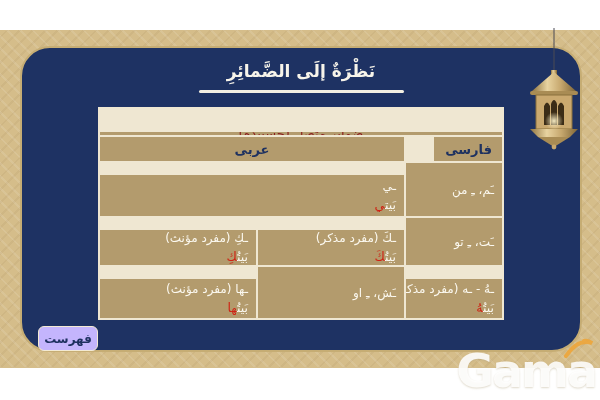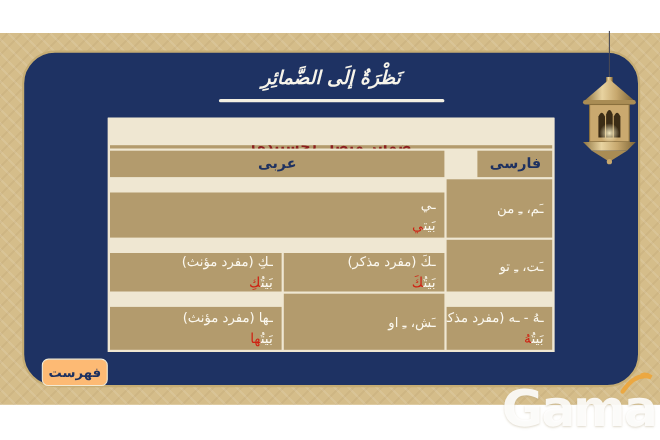--- a/index.html
+++ b/index.html
@@ -18,41 +18,40 @@
   }
   
   .panel {
     position:absolute; left:20px; top:46px; width:562px; height:306px;
     background:#1e3263; border:2px solid #c6ad74; border-radius:30px;
   }
   .title-wrap { position:absolute; left:20px; top:58px; width:562px; text-align:center; }
   .title {
     color:#f7f4ea; font-size:17px; font-weight:bold; line-height:1.6;
     direction:rtl;
-    font-style:italic;
   }
   .title-underline {
     width:205px; height:3px; background:#f3efe2; border-radius:3px;
     margin:5px auto 0 auto;
   }
   
   .ptable {
     position:absolute; left:98px; top:107px; width:406px;
     direction:rtl;
     display:grid;
     grid-template-columns:96px 146px 1fr;
     grid-template-rows:26px 24px 53px 47px 51px;
     gap:2px;
     background:#efe7d2; border:2px solid #efe7d2;
   }
   .cell { background:#b39b6d; overflow:hidden; }
   .hdr1 {
     grid-column:1 / -1;
     display:flex; align-items:center; justify-content:center;
-    color:#8b1e1e; font-weight:bold; font-size:13px;margin-top:23px;
+    color:#8b1e1e; font-weight:normal; font-size:13px;margin-top:23px;
   }
   .hdr2 {
     display:flex; align-items:center;
     color:#1e3160; font-weight:bold; font-size:13px;
   }
   .hdr2.persian { justify-content:flex-start; padding:0 10px;margin-left:28px; }
   .hdr2.arabic  { grid-column:2 / 4; justify-content:center; }
   .dcell {
     display:flex; flex-direction:column; justify-content:center;
     align-items:flex-start; 
@@ -64,21 +63,21 @@
   .dcell .red { color:#cf2213; }
   .pcell {
     display:flex; align-items:center; justify-content:flex-start;
     padding:0 8px; color:#fbf8ef; font-size:12px; font-weight:normal;
     white-space:nowrap;
   }
   .span2 { grid-column:2 / 4; }
   
   .index-btn {
     position:absolute; left:38px; top:326px; width:60px; height:25px;
-    background:#fdba74; border:1px solid #f3ead3; border-radius:6px;
+    background:#c4b5fd; border:1px solid #f3ead3; border-radius:6px;
     display:flex; align-items:center; justify-content:center;
     color:#1e3160; font-size:12px; font-weight:bold; cursor:pointer;
     direction:rtl;
   }
   
   .lantern { position:absolute; left:524px; top:28px; width:60px; height:122px; }
   
   .watermark {
     position:absolute; right:4px; top:344px;
     font-size:46px; font-weight:bold; letter-spacing:-2px;

